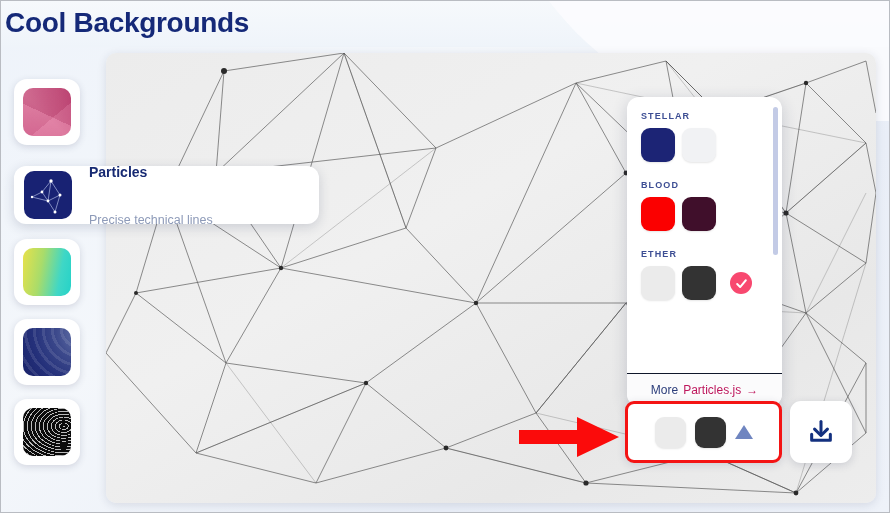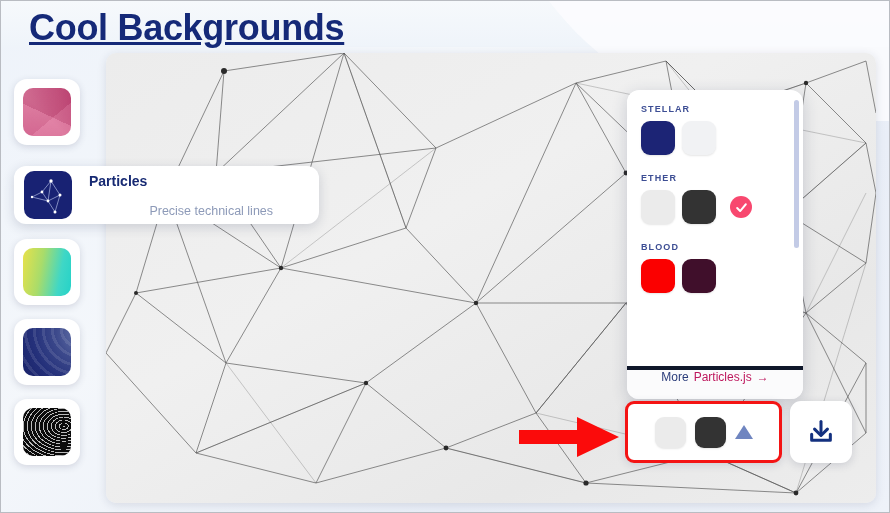--- a/index.html
+++ b/index.html
@@ -23,25 +23,24 @@
     border-radius: 0 0 0 300px;
     opacity: .85;
   }
   .bg-arc2 {
     position: absolute; top: 0; left: 0; width: 100%; height: 46px;
     background: linear-gradient(180deg,#f6f9fc 0%, #eff4fa 100%);
   }
 
   
   .page-title {
-    position: absolute; left: 28px; top: 6px;
-    font-size: 36px; font-weight: bold;
+    position: absolute; left: 4px; top: 6px;
+    font-size: 28px; font-weight: bold;
     color: #152978; letter-spacing: -0.3px;
     z-index: 30;
-    text-decoration: underline;
   }
 
   
   .canvas-wrap {
     position: absolute; left: 105px; top: 52px;
     width: 770px; height: 450px;
     border-radius: 10px;
     background: linear-gradient(150deg,#ececec 0%, #f0f0f0 40%, #e8e8e8 75%, #ededed 100%);
     box-shadow: 0 2px 10px rgba(40,50,80,.13);
     overflow: hidden;
@@ -98,28 +97,28 @@
   .hover-card {
     position: absolute; left: 13px; top: 165px;
     height: 58px; width: 305px;
     background: #fff; border-radius: 12px;
     box-shadow: 0 3px 12px rgba(40,50,85,.18);
     display: flex; align-items: center; gap: 12px;
     padding: 0 14px 0 5px;
     z-index: 26;
   }
   .hover-card .thumb-card { box-shadow:none; width:58px; height:58px; }
-  .hc-text { display:flex; flex-direction:row; gap:2px; }
+  .hc-text { display:flex; flex-direction:column; gap:2px; }
   .hc-title { font-size: 14px; font-weight: bold; color:#172a73; }
   .hc-sub { font-size: 12.5px; color:#8d9ab8;margin-top:31px; }
 
   
   .palette {
-    position: absolute; left: 626px; top: 89px;
-    width: 176px; height: 309px;
+    position: absolute; left: 626px; top: 96px;
+    width: 155px; height: 309px;
     background: #fff; border-radius: 12px;
     box-shadow: 0 4px 16px rgba(40,50,85,.20);
     z-index: 40;
     display: flex; flex-direction: column;
     overflow: hidden;
   }
   .palette-scroll {
     flex: 1; position: relative; overflow: hidden;
     padding: 14px 0 0 0;
   }
@@ -141,22 +140,22 @@
     display: flex; align-items: center; justify-content: center;
   }
   .check-badge svg { width: 13px; height: 13px; }
   .pal-scrollbar {
     position: absolute; right: 4px; top: 10px;
     width: 5px; height: 148px;
     border-radius: 3px; background: #c3cbe6;
   }
   .pal-footer {
     height: 33px;
-    border-top: 4px solid #0f172a;
-    display: flex; justify-content: center;
+    border-top: 1px solid #0f172a;
+    display: flex; align-items: center; justify-content: center;
     gap: 5px; font-size: 12px;
     background: #fbfbfc;
   }
   .pf-more { color: #2b3d7a; }
   .pf-link { color: #be185d; }
 
   
   .bottom-group {
     position: absolute; left: 624px; top: 400px;
     z-index: 42; display: flex; align-items: center; gap: 8px;
@@ -299,40 +298,40 @@
       <div class="pal-group">
         <div class="pal-label">STELLAR</div>
         <div class="pal-swatches">
           <div class="sw" style="background:#1c2475"></div>
           <div class="sw" style="background:#f1f2f4"></div>
         </div>
       </div>
 
 
       <div class="pal-group">
+        <div class="pal-label">BLOOD</div>
+        <div class="pal-swatches">
+          <div class="sw" style="background:#fb0000"></div>
+          <div class="sw" style="background:#400f2b"></div>
+        </div>
+      </div>
+
+      <div class="pal-group">
         <div class="pal-label">ETHER</div>
         <div class="pal-swatches">
           <div class="sw" style="background:#ebebeb"></div>
           <div class="sw" style="background:#333333"></div>
           <div class="check-badge">
             <svg viewBox="0 0 24 24" fill="none" stroke="#ffffff" stroke-width="3.6" stroke-linecap="round" stroke-linejoin="round">
               <polyline points="4,13 9.5,18.5 20,6"></polyline>
             </svg>
           </div>
         </div>
       </div>
 
-      <div class="pal-group">
-        <div class="pal-label">BLOOD</div>
-        <div class="pal-swatches">
-          <div class="sw" style="background:#fb0000"></div>
-          <div class="sw" style="background:#400f2b"></div>
-        </div>
-      </div>
-
       <div class="pal-scrollbar"></div>
     </div>
 
     <div class="pal-footer">
       <span class="pf-more">More</span>
       <span class="pf-link">Particles.js</span>
       <span class="pf-link">→</span>
     </div>
   </div>
 

